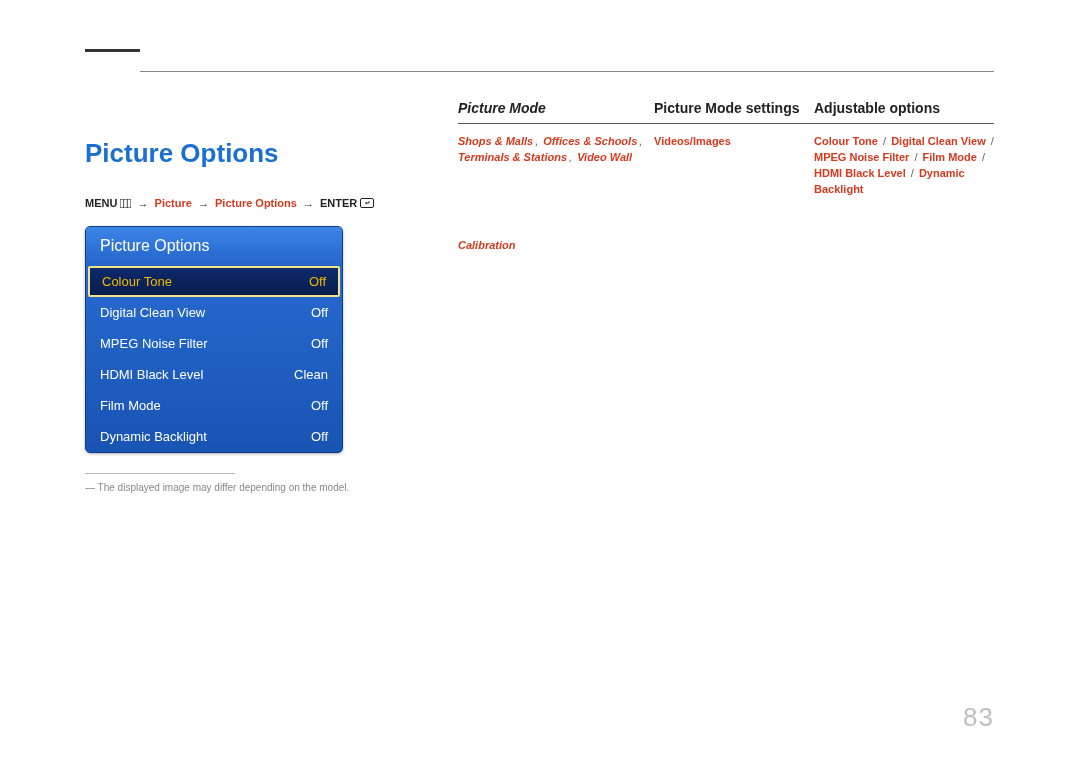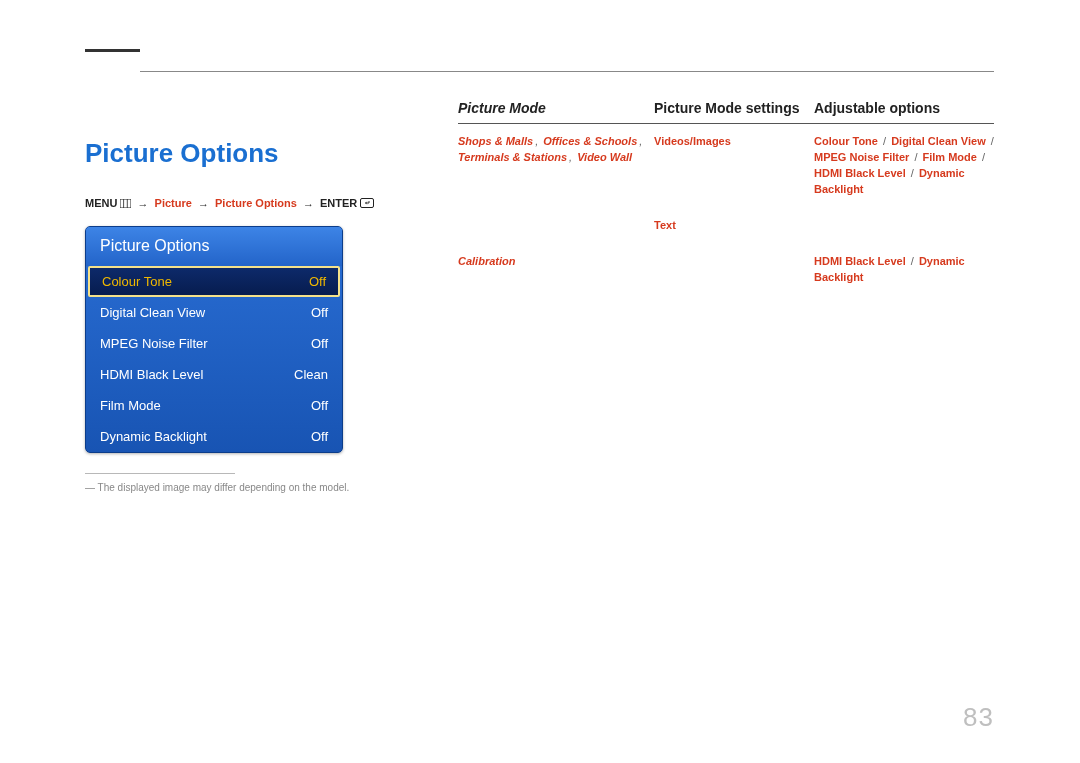--- a/index.html
+++ b/index.html
@@ -208,26 +208,24 @@
         <div class="th col-options">Adjustable options</div>
       </div>
       <div id="table-rows">
           <div class="table-row">
             <div class="col-mode"><span class="red">Shops &amp; Malls</span><span class="sep">, </span><span class="red">Offices &amp; Schools</span><span class="sep">, </span><span class="red">Terminals &amp; Stations</span><span class="sep">, </span><span class="red">Video Wall</span></div>
             <div class="col-settings red">Videos/Images</div>
             <div class="col-options"><span class="red">Colour Tone</span><span class="sep"> / </span><span class="red">Digital Clean View</span><span class="sep"> / </span><span class="red">MPEG Noise Filter</span><span class="sep"> / </span><span class="red">Film Mode</span><span class="sep"> / </span><span class="red">HDMI Black Level</span><span class="sep"> / </span><span class="red">Dynamic Backlight</span></div>
           </div>
           <div class="table-row">
             <div class="col-mode"></div>
-            <div class="col-settings red">Text</div>
           </div>
           <div class="table-row">
             <div class="col-mode"><span class="red">Calibration</span></div>
             <div class="col-settings red"></div>
-            <div class="col-options"><span class="red">HDMI Black Level</span><span class="sep"> / </span><span class="red">Dynamic Backlight</span></div>
           </div>
         </div>
     </div>
   </div>
 
 </div>
 
 <div class="page-num">83</div>
 
 </body></html>

